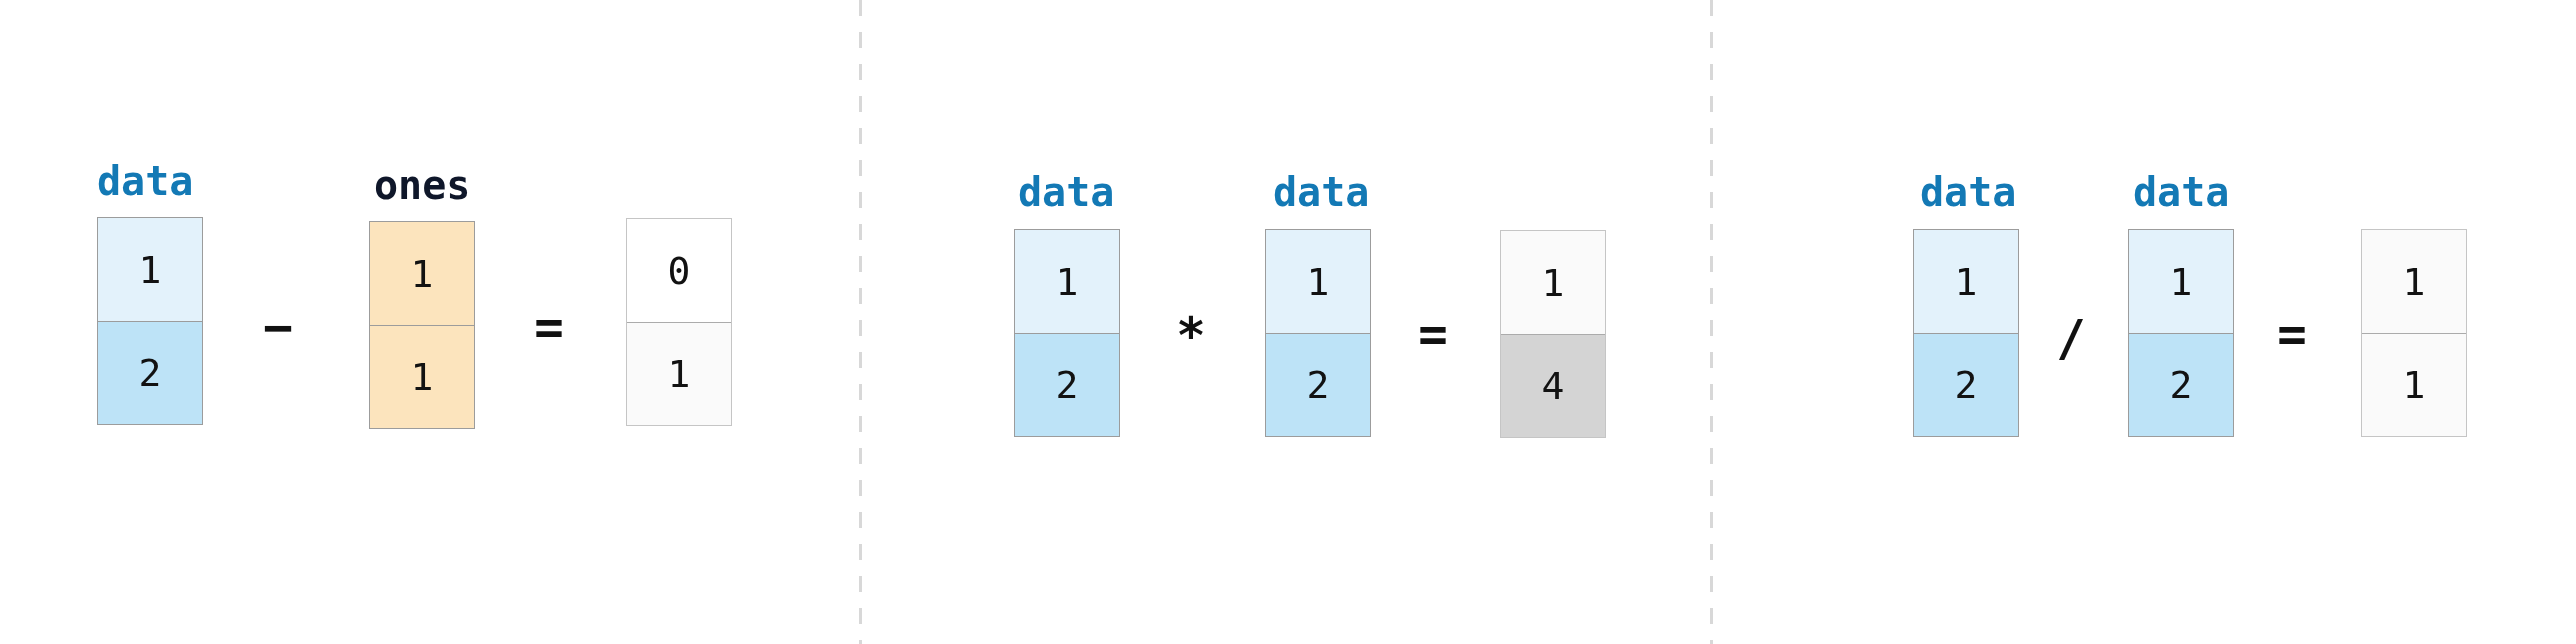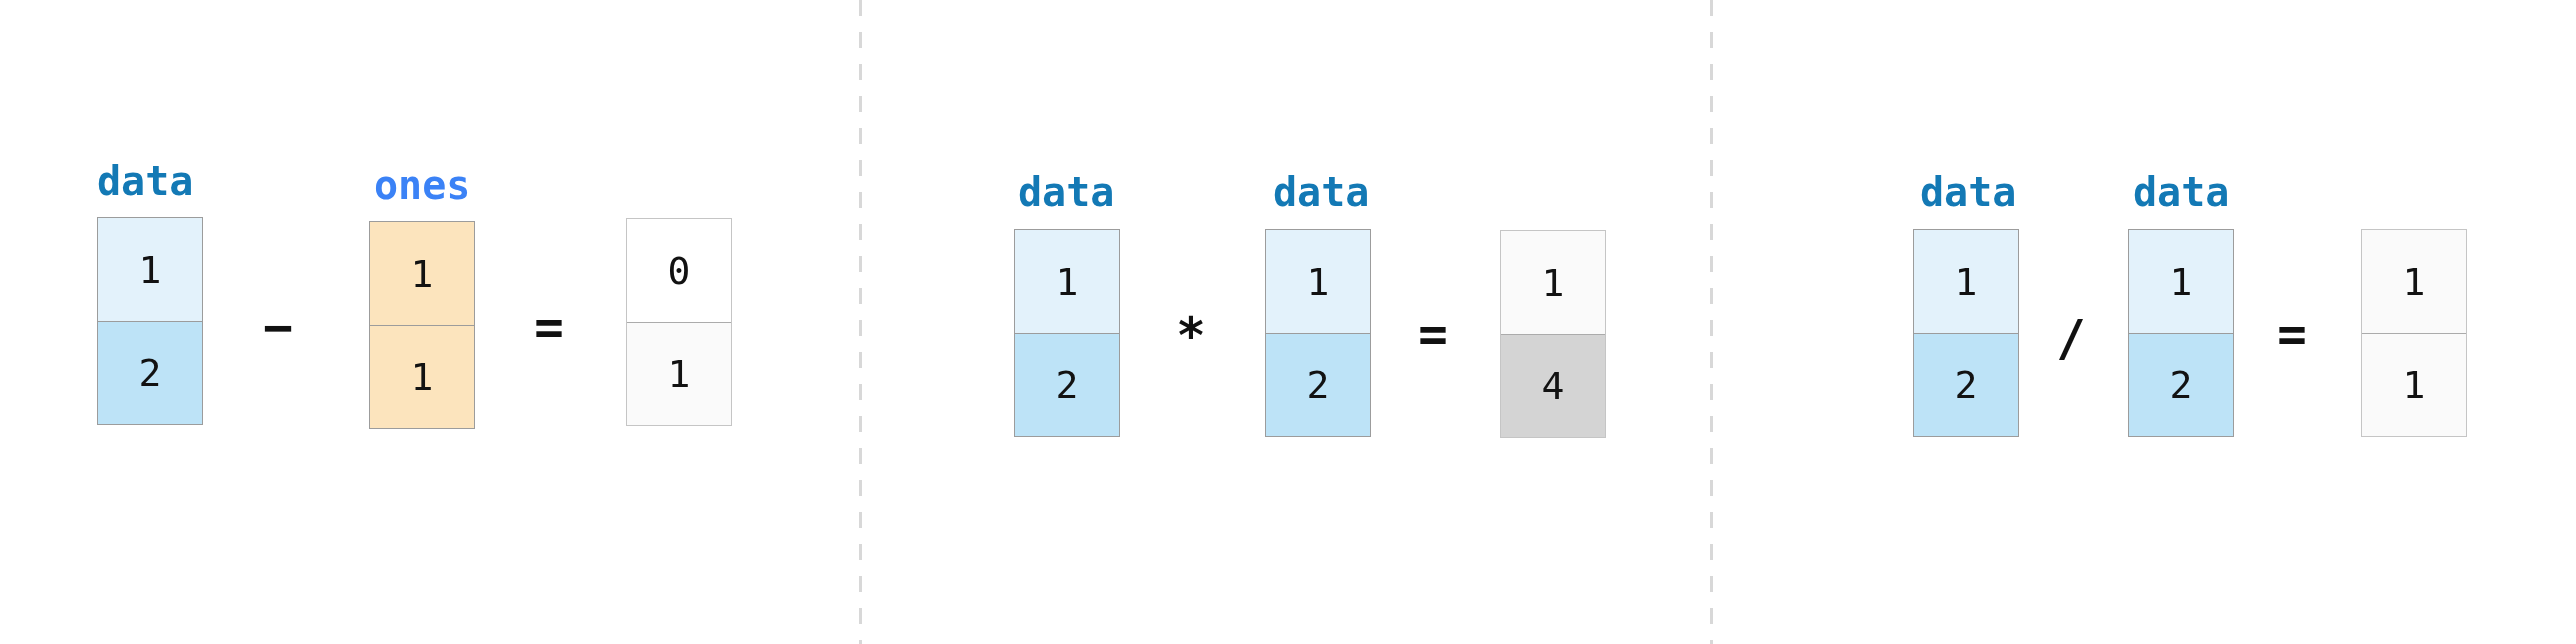--- a/index.html
+++ b/index.html
@@ -77,21 +77,21 @@
   <section class="panel">
     <div class="array-label" style="left: 97px; top: 161px; color: rgb(19, 121, 181);">data</div>
 
     <div class="array" style="left:97px; top:217px;">
       <div class="cell" style="background: rgb(227, 242, 251);">1</div>
       <div class="cell" style="background: rgb(189, 227, 247);">2</div>
     </div>
 
     <div class="op" style="left:278px; top:327px;">−</div>
 
-    <div class="array-label" style="left: 374px; top: 165px; color: #3b82f6;">ones</div>
+    <div class="array-label" style="left: 374px; top: 165px; color: #0f172a;">ones</div>
 
     <div class="array" style="left:369px; top:221px;">
       <div class="cell" style="background: rgb(252, 228, 189);">1</div>
       <div class="cell" style="background: rgb(252, 228, 189);">1</div>
     </div>
 
     <div class="op" style="left:549px; top:327px;">=</div>
 
     <div class="array result" style="left:626px; top:218px;">
       <div class="cell" style="background: rgb(255, 255, 255);">0</div>

